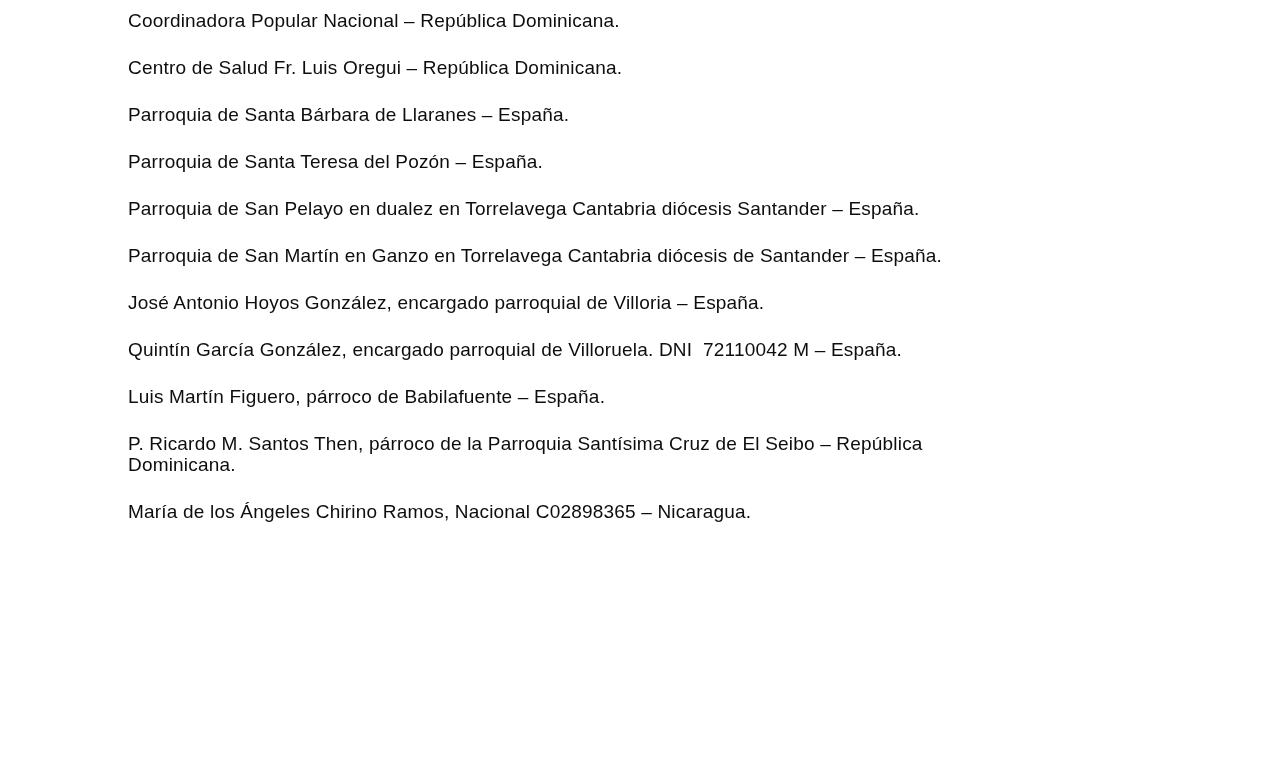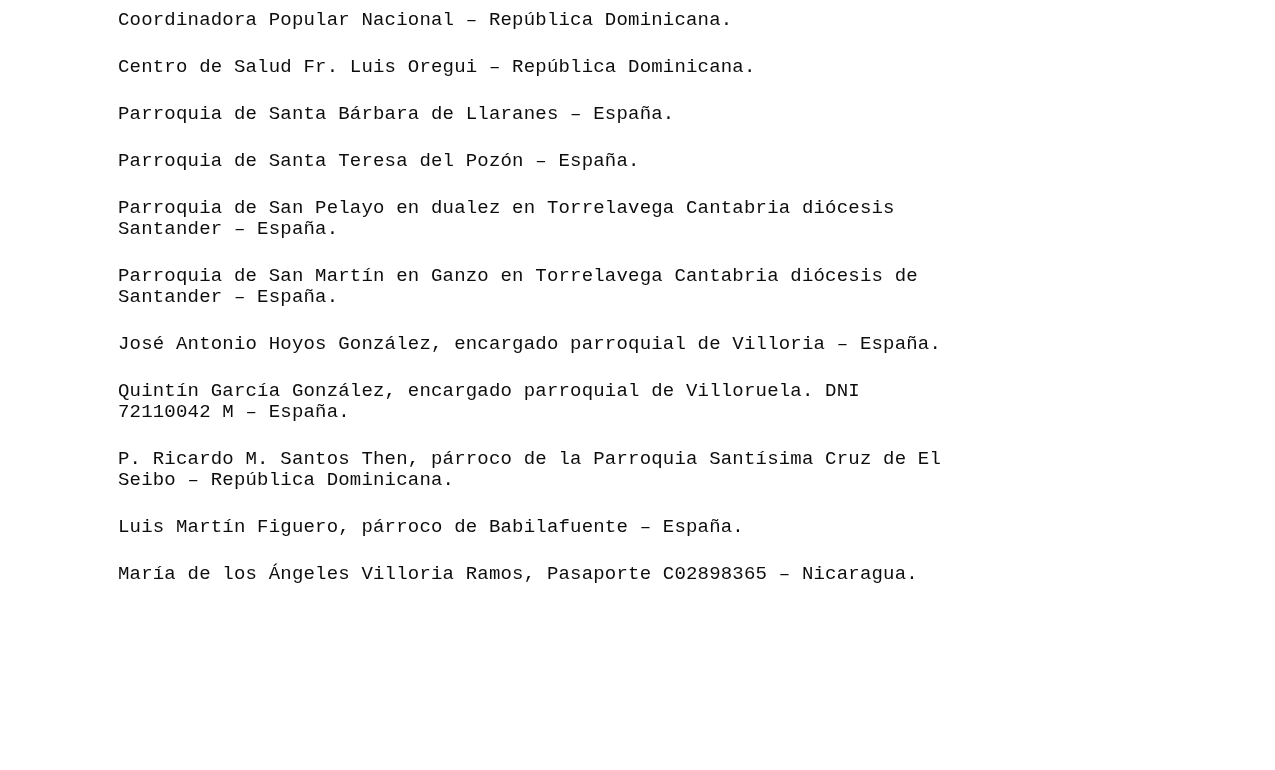--- a/index.html
+++ b/index.html
@@ -12,22 +12,21 @@
     background: #ffffff;
     font-family: "Liberation Sans", sans-serif;
     color: #000000;
     overflow: hidden;
   }
   .page {
     position: relative;
     width: 1026px;
     height: 770px;
     box-sizing: border-box;
-    padding: 10px 0 0 0;
-    font-family: Liberation Mono, monospace;
+    padding: 10px 0 0 10px;
   }
   .doc-body {
     margin-left: 118px;
     margin-right: 60px;
   }
   .doc-line {
     font-size: 19px;
     line-height: 21px;
     margin: 0 0 26px 0;
     white-space: pre-wrap;
@@ -41,17 +40,17 @@
 <div class="page">
   <div class="doc-body">
     <p class="doc-line">Coordinadora Popular Nacional – República Dominicana.</p>
     <p class="doc-line">Centro de Salud Fr. Luis Oregui – República Dominicana.</p>
     <p class="doc-line">Parroquia de Santa Bárbara de Llaranes – España.</p>
     <p class="doc-line">Parroquia de Santa Teresa del Pozón – España.</p>
     <p class="doc-line">Parroquia de San Pelayo en dualez en Torrelavega Cantabria diócesis Santander – España.</p>
     <p class="doc-line">Parroquia de San Martín en Ganzo en Torrelavega Cantabria diócesis de Santander – España.</p>
     <p class="doc-line">José Antonio Hoyos González, encargado parroquial de Villoria – España.</p>
     <p class="doc-line">Quintín García González, encargado parroquial de Villoruela. DNI  72110042 M – España.</p>
+    <p class="doc-line">Luis Martín Figuero, párroco de Babilafuente – España.</p>
     <p class="doc-line">P. Ricardo M. Santos Then, párroco de la Parroquia Santísima Cruz de El Seibo – República Dominicana.</p>
-    <p class="doc-line">Luis Martín Figuero, párroco de Babilafuente – España.</p>
-    <p class="doc-line">María de los Ángeles Villoria Ramos, Pasaporte C02898365 – Nicaragua.</p>
+    <p class="doc-line">María de los Ángeles Chirino Ramos, Nacional C02898365 – Nicaragua.</p>
   </div>
 </div>
 
 </body></html>

